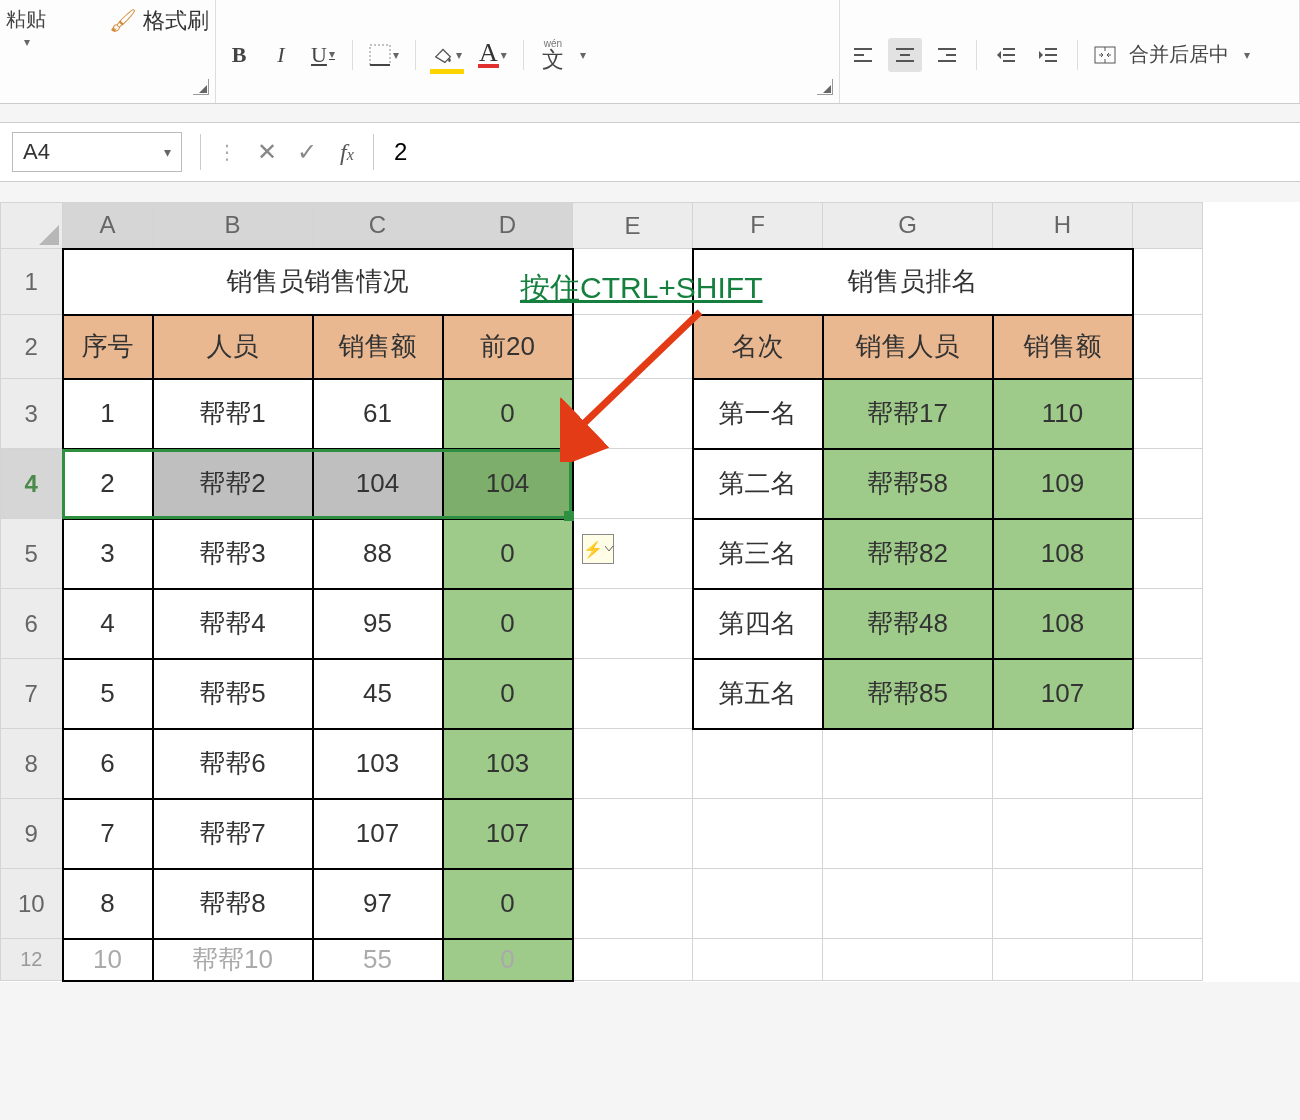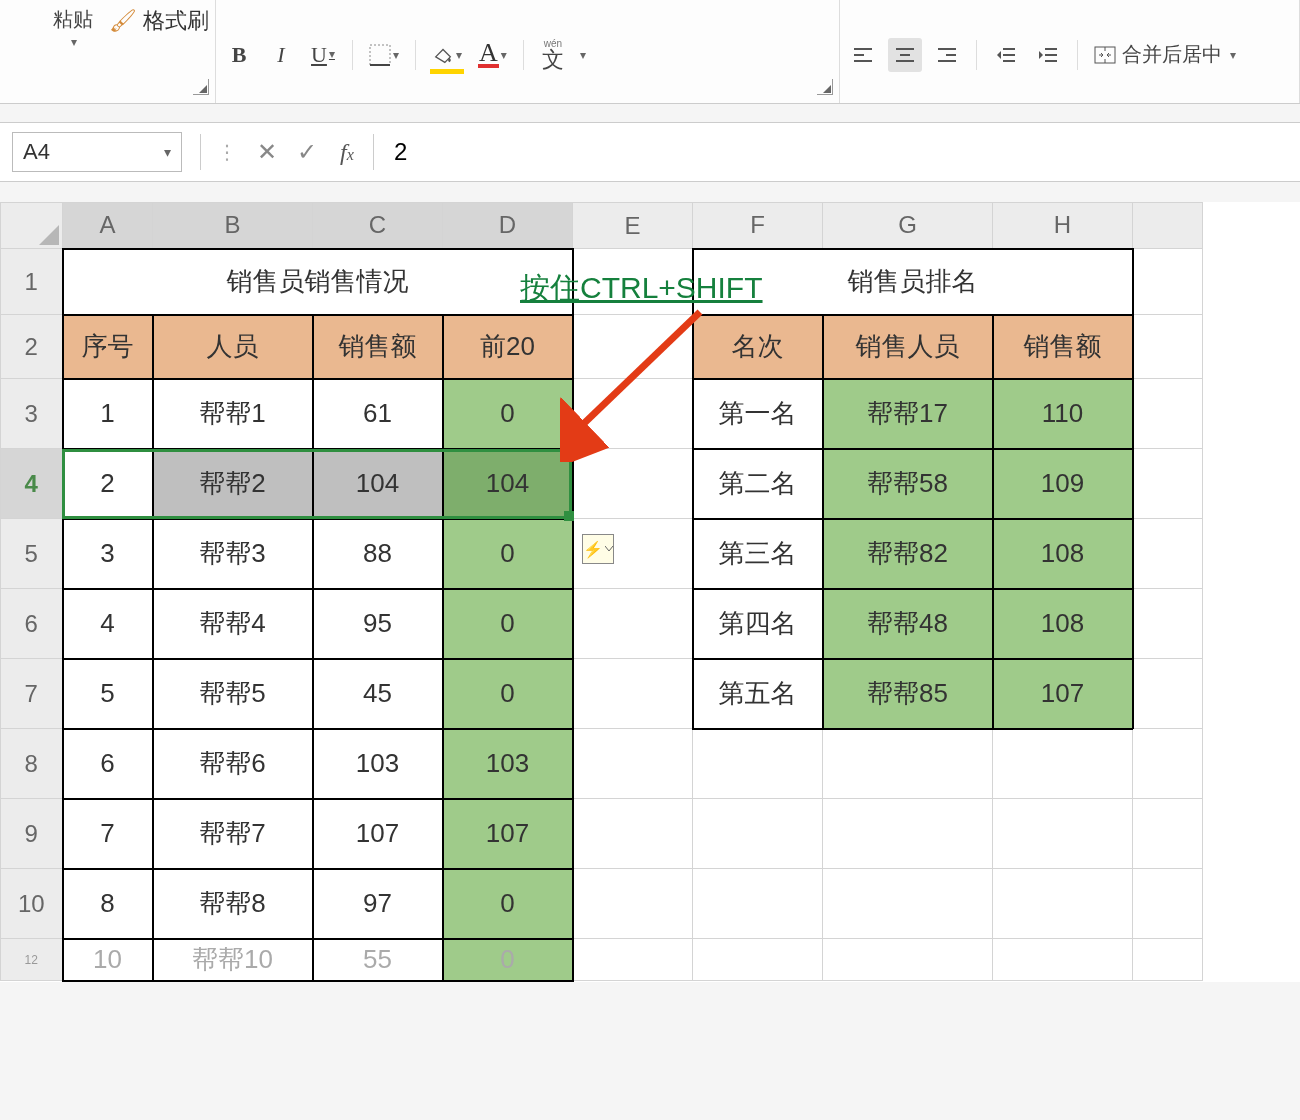--- a/index.html
+++ b/index.html
@@ -134,21 +134,21 @@
     cursor:pointer;
   }
   .quickfill .bolt { color:#f5a623; font-size:16px; }
 </style>
 </head>
 <body>
 
 <div class="ribbon">
 
   <div class="ribbon-group" style="width:216px">
-    <div class="ribbon-top" style="justify-content:flex-end; align-items:flex-start;">
+    <div class="ribbon-top" style="justify-content:space-between; align-items:flex-start;">
       <div class="paste-col">
         <span class="paste-label">粘贴</span>
         <span class="mini-arrow">▾</span>
       </div>
       <div style="display:flex; flex-direction:column; gap:6px; margin-left:8px;">
         <div class="format-painter">
           <span style="color:#d48b3a;">🖌</span>
           <span>格式刷</span>
         </div>
       </div>
@@ -239,21 +239,21 @@
         <svg width="22" height="20">
             <g stroke="#555" stroke-width="2">
               <line x1="8" y1="4" x2="20" y2="4"></line>
               <line x1="8" y1="10" x2="20" y2="10"></line>
               <line x1="8" y1="16" x2="20" y2="16"></line>
             </g>
             <path d="M2 6 L6 10 L2 14" fill="#555"></path>
           </svg>
       </span>
       <span class="vsep"></span>
-      <span class="btn" style="width:auto; gap:6px">
+      <span class="btn" style="width:auto; gap:13px">
         <svg width="22" height="20">
             <rect x="1" y="2" width="20" height="16" fill="none" stroke="#555"></rect>
             <line x1="11" y1="2" x2="11" y2="6" stroke="#555"></line>
             <line x1="11" y1="14" x2="11" y2="18" stroke="#555"></line>
             <path d="M5 10 L9 10 M7 8 L9 10 L7 12" stroke="#555" fill="none"></path>
             <path d="M17 10 L13 10 M15 8 L13 10 L15 12" stroke="#555" fill="none"></path>
           </svg>
         <span style="font-size:20px">合并后居中</span>
         <span class="mini-arrow">▾</span>
       </span>
@@ -423,21 +423,21 @@
       <td class="tbl-border green">0</td>
       <td></td>
       <td></td>
       <td></td>
       <td></td>
       <td></td>
     </tr>
 
 
     <tr style="height:42px">
-      <th class="row-hdr" style="font-size:12px; color:#999">12</th>
+      <th class="row-hdr" style="font-size:20px; color:#999">12</th>
       <td class="tbl-border" style="color:#aaa">10</td>
       <td class="tbl-border" style="color:#aaa">帮帮10</td>
       <td class="tbl-border" style="color:#aaa">55</td>
       <td class="tbl-border green" style="color:#aaa">0</td>
       <td></td>
       <td></td>
       <td></td>
       <td></td>
       <td></td>
     </tr>

